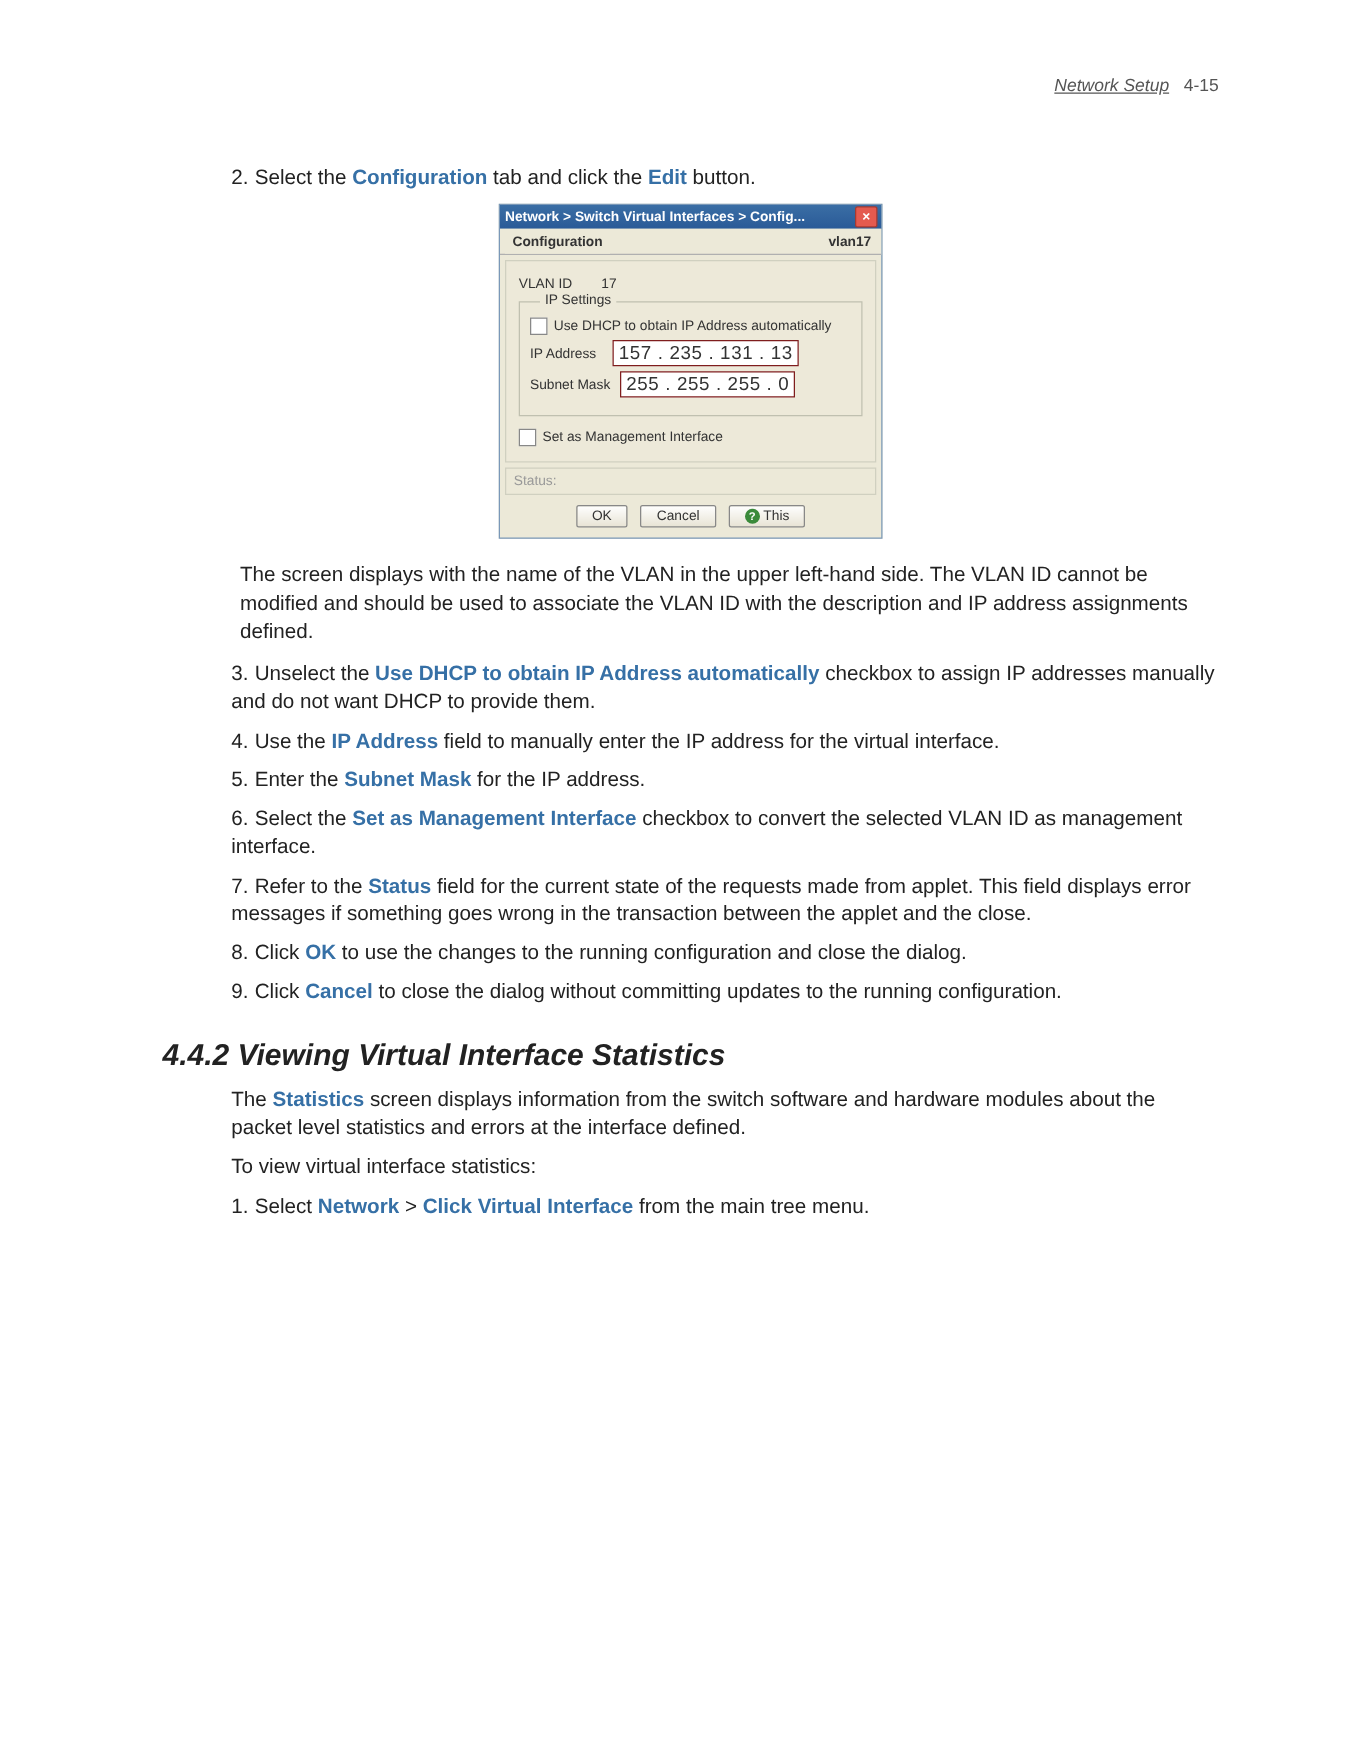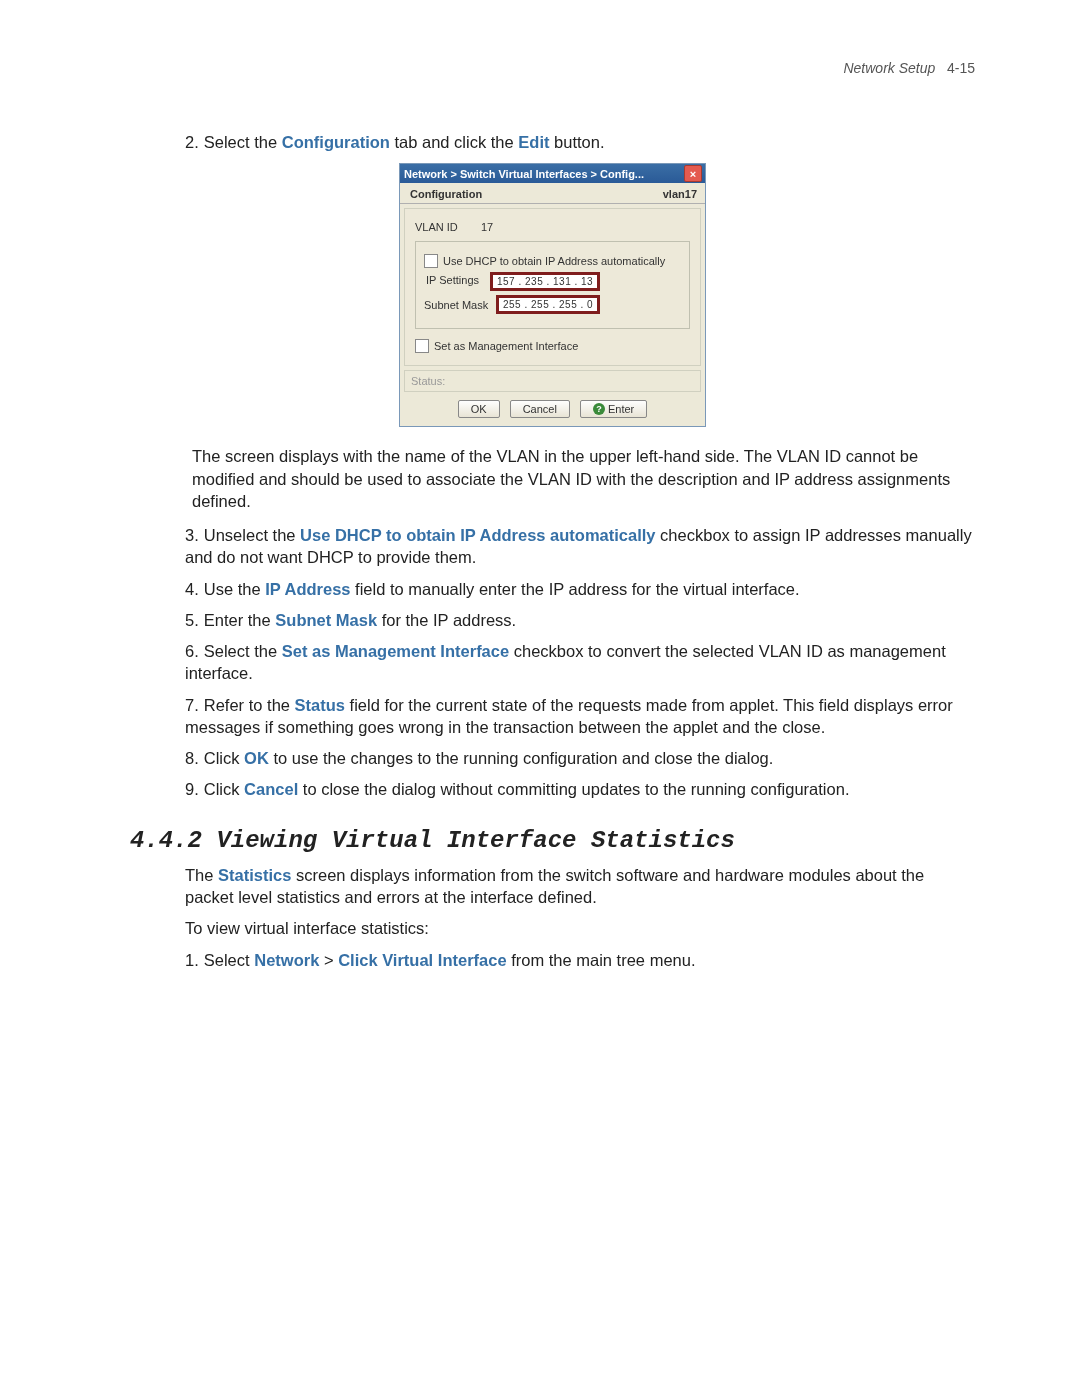--- a/index.html
+++ b/index.html
@@ -12,21 +12,21 @@
   .page {
     padding: 60px 105px 60px 130px;
     position: relative;
   }
   .hdr {
     text-align: right;
     font-size: 14px;
     color: #555;
     margin-bottom: 55px;
   }
-  .hdr .sect { font-style: italic; }
+  .hdr .sect { font-style: italic; text-decoration: underline; }
   .step-list { margin-left: 55px; }
   .step {
     font-size: 16.5px;
     line-height: 1.35;
     margin-bottom: 9px;
   }
   .step .num { margin-right: 5px; }
   .bold-link { font-weight: 700; color: #3670a6; }
 
   .dialog-wrap { display: flex; justify-content: center; margin: 10px 0 18px; }
@@ -84,40 +84,39 @@
   .row { display: flex; align-items: center; margin: 4px 0; font-size: 11px; }
   .row .lbl { width: 66px; }
   .fieldset {
     border: 1px solid #c0c0b0;
     margin-top: 8px;
     padding: 8px 8px 10px 8px;
     position: relative;
   }
   .fieldset .legend {
     position: absolute;
-    top: -8px; left: 6px;
+    top: -8px; left: 16px;
     background: #ede9d9;
     padding: 0 4px;
     font-size: 11px;
-    margin-top: 40px;
   }
   .chk {
     display: inline-block;
     width: 12px; height: 12px;
     background: #fff;
     border: 1px solid #888;
     margin-right: 5px;
     vertical-align: middle;
   }
   .ipinput {
     display: inline-block;
     background: #fff;
-    border: 3px solid #7f1d1d;
+    border: 1px solid #7f1d1d;
     padding: 1px 4px;
-    font-size: 10px;
+    font-size: 15px;
     letter-spacing: 0.5px;
     font-family: Tahoma, Arial, sans-serif;
   }
   .statusbar {
     border: 1px solid #d0d0c0;
     margin: 0 4px 4px 4px;
     padding: 4px 6px;
     color: #999;
     font-size: 11px;
   }
@@ -151,21 +150,21 @@
 
   .indent-para {
     margin-left: 62px;
     font-size: 16.5px;
     line-height: 1.35;
     margin-bottom: 12px;
   }
   .sub-indent { margin-left: 55px; }
 
   h3.sec {
-    font-family: Liberation Mono, monospace;
+    font-family: Liberation Sans, sans-serif;
     font-style: italic;
     font-weight: 700;
     font-size: 24px;
     margin: 26px 0 10px 0;
     color: #222;
   }
 </style>
 </head>
 <body>
 
@@ -221,21 +220,21 @@
       </div>
       <div class="btnbar">
         <div class="btn">
             <span>OK</span>
           </div>
         <div class="btn">
             <span>Cancel</span>
           </div>
         <div class="btn">
             <span class="helpicon">?</span>
-            <span>Enter</span>
+            <span>This</span>
           </div>
       </div>
     </div>
   </div>
 
   <div class="indent-para">The screen displays with the name of the VLAN in the upper left-hand side. The VLAN ID cannot be modified and should be used to associate the VLAN ID with the description and IP address assignments defined.</div>
 
   <div class="step-list">
     <div class="step">
       <span class="num">3.</span><span>Unselect the </span><span class="bold-link">Use DHCP to obtain IP Address automatically</span><span> checkbox to assign IP addresses manually and do not want DHCP to provide them.</span>

